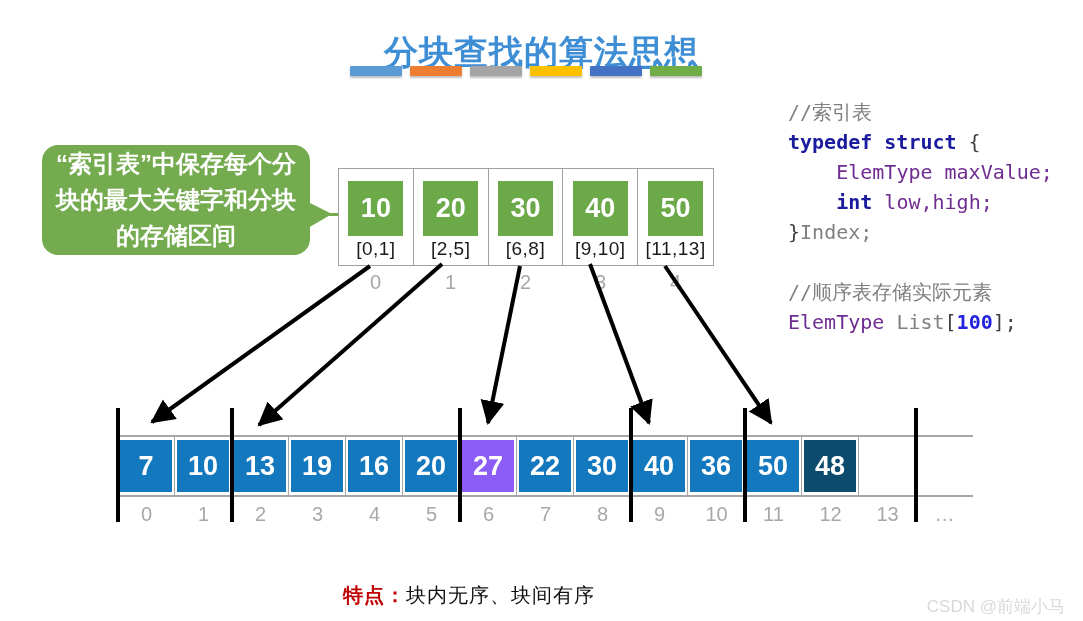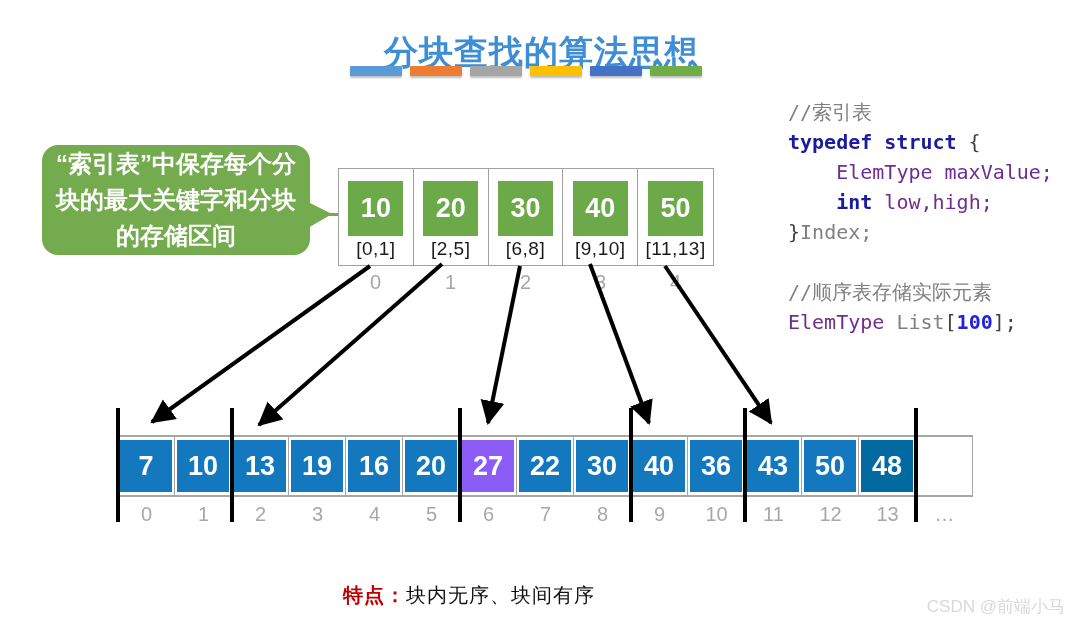--- a/index.html
+++ b/index.html
@@ -157,27 +157,24 @@
       <div class="mcell">
         <div class="msq" style="background: rgb(20, 120, 190);">30</div>
       </div>
       <div class="mcell">
         <div class="msq" style="background: rgb(20, 120, 190);">40</div>
       </div>
       <div class="mcell">
         <div class="msq" style="background: rgb(20, 120, 190);">36</div>
       </div>
       <div class="mcell">
-        <div class="msq" style="background: rgb(20, 120, 190);">43</div>
-      </div>
-      <div class="mcell">
         <div class="msq" style="background: rgb(20, 120, 190);">50</div>
       </div>
       <div class="mcell">
-        <div class="msq" style="background: #0369a1;">48</div>
+        <div class="msq" style="background: #0c4a6e;">48</div>
       </div>
       <div class="mcell"></div>
     </div>
   <div class="midxrow">
       <div class="midx">0</div>
       <div class="midx">1</div>
       <div class="midx">2</div>
       <div class="midx">3</div>
       <div class="midx">4</div>
       <div class="midx">5</div>

